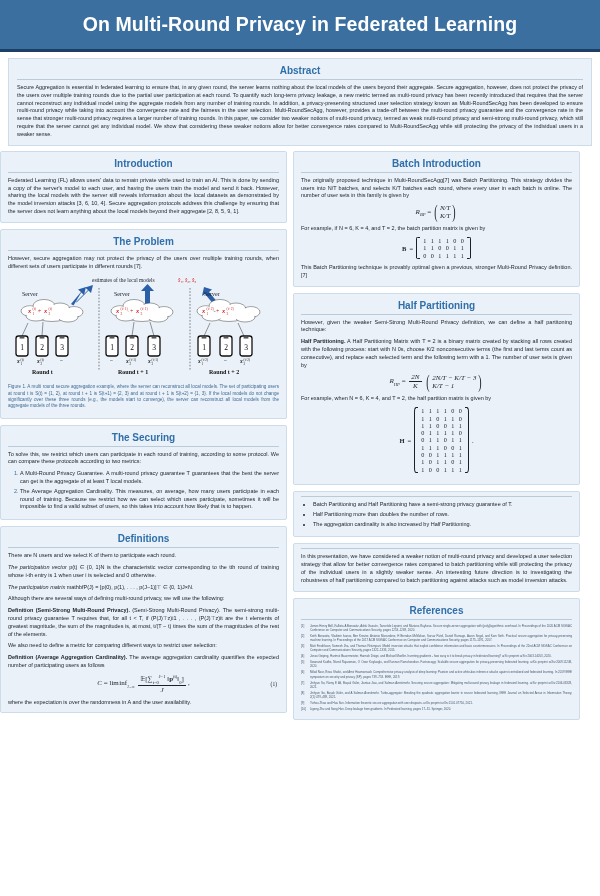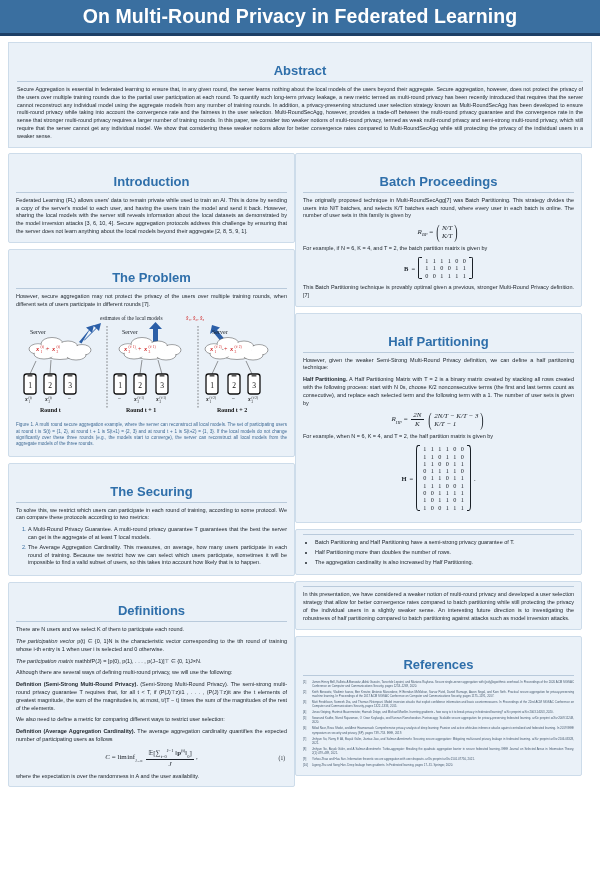--- a/index.html
+++ b/index.html
@@ -12,21 +12,21 @@
   #poster {
     position: relative;
     width: 600px; height: 896px;
     background: #ffffff;
     overflow: hidden;
   }
 
   
   .titlebar {
     width: 600px;
-    height: 36px;
+    height: 52px;
     background: #3a6fa0;
     border-bottom: 3px solid #1d3f66;
     display: flex;
     align-items: center;
     justify-content: center;
   }
   .titlebar h1 {
     margin: 0;
     color: #ffffff;
     font-size: 19.5px;
@@ -40,23 +40,23 @@
     background: #eaf1f8;
     border: 1px solid #cddcea;
     border-radius: 2px;
     padding: 4px 7px 6px 7px;
     margin-bottom: 6px;
   }
 
   .sec-title {
     color: #2f6faa;
     font-weight: bold;
-    font-size: 13px;
+    font-size: 10px;
     text-align: center;
-    margin: 16px 0 3px 0;
+    margin: 2px 0 3px 0;
   }
   .sec-rule {
     height: 1px;
     background: #b9cadb;
     margin: 0 0 4px 0;
   }
 
   p.body, li.body {
     margin: 0 0 4px 0;
     font-size: 5.5px;
@@ -67,21 +67,22 @@
   }
   p.body:last-child { margin-bottom: 0; }
 
   .it { font-style: italic; }
   .bd { font-weight: bold; }
   .mathvar { font-style: italic; font-family: "Liberation Serif", serif; }
 
   
   .columns {
     display: flex;
-    padding: 5px 8px 0 8px;
+    gap: 6px;
+    padding: 5px 8px 0 0;
   }
   .col { width: 287px; }
 
   
   ol.numlist, ul.bullist {
     margin: 1px 0 2px 0;
     padding-left: 12px;
   }
   ol.numlist li, ul.bullist li {
     font-size: 5.5px;
@@ -428,21 +429,21 @@
           </span>,
           <span class="eqnum">(1)</span>
         </div>
         <p class="body">where the expectation is over the randomness in A and the user availability.</p>
       </div>
     </div>
 
     <div class="col">
 
       <div class="panel">
-        <div class="sec-title">Batch Proceedings</div>
+        <div class="sec-title">Batch Introduction</div>
         <div class="sec-rule"></div>
         <p class="body">The originally proposed technique in Multi-RoundSecAgg[7] was Batch Partitioning. This strategy divides the users into N/T batches, and selects K/T batches each round, where every user in each batch is online. The number of user sets in this family is given by</p>
 
         <div class="eq">
           <span class="mathvar">R</span><sub class="mathvar">BP</sub>
           =
           <span class="binom">
             <span class="paren-l">(</span>
             <span class="stack">
               <span class="mathvar">N/T</span><br>

